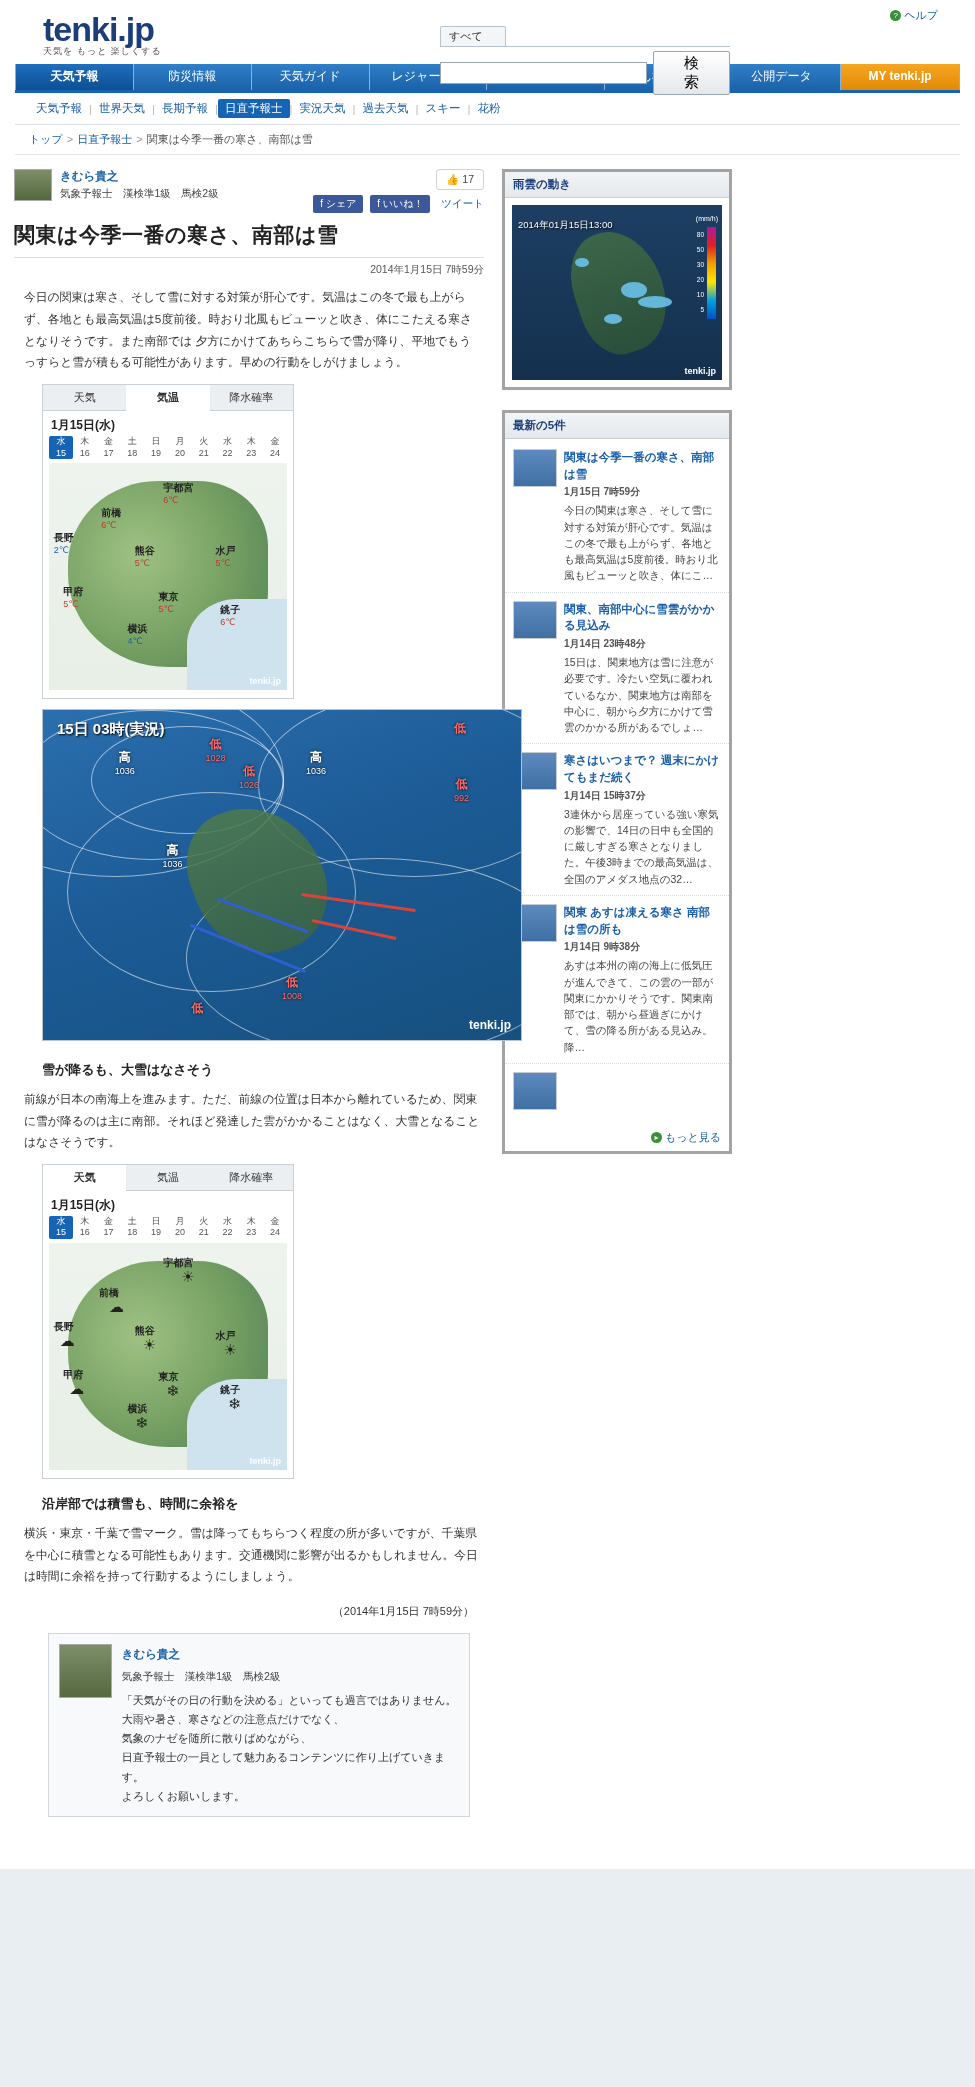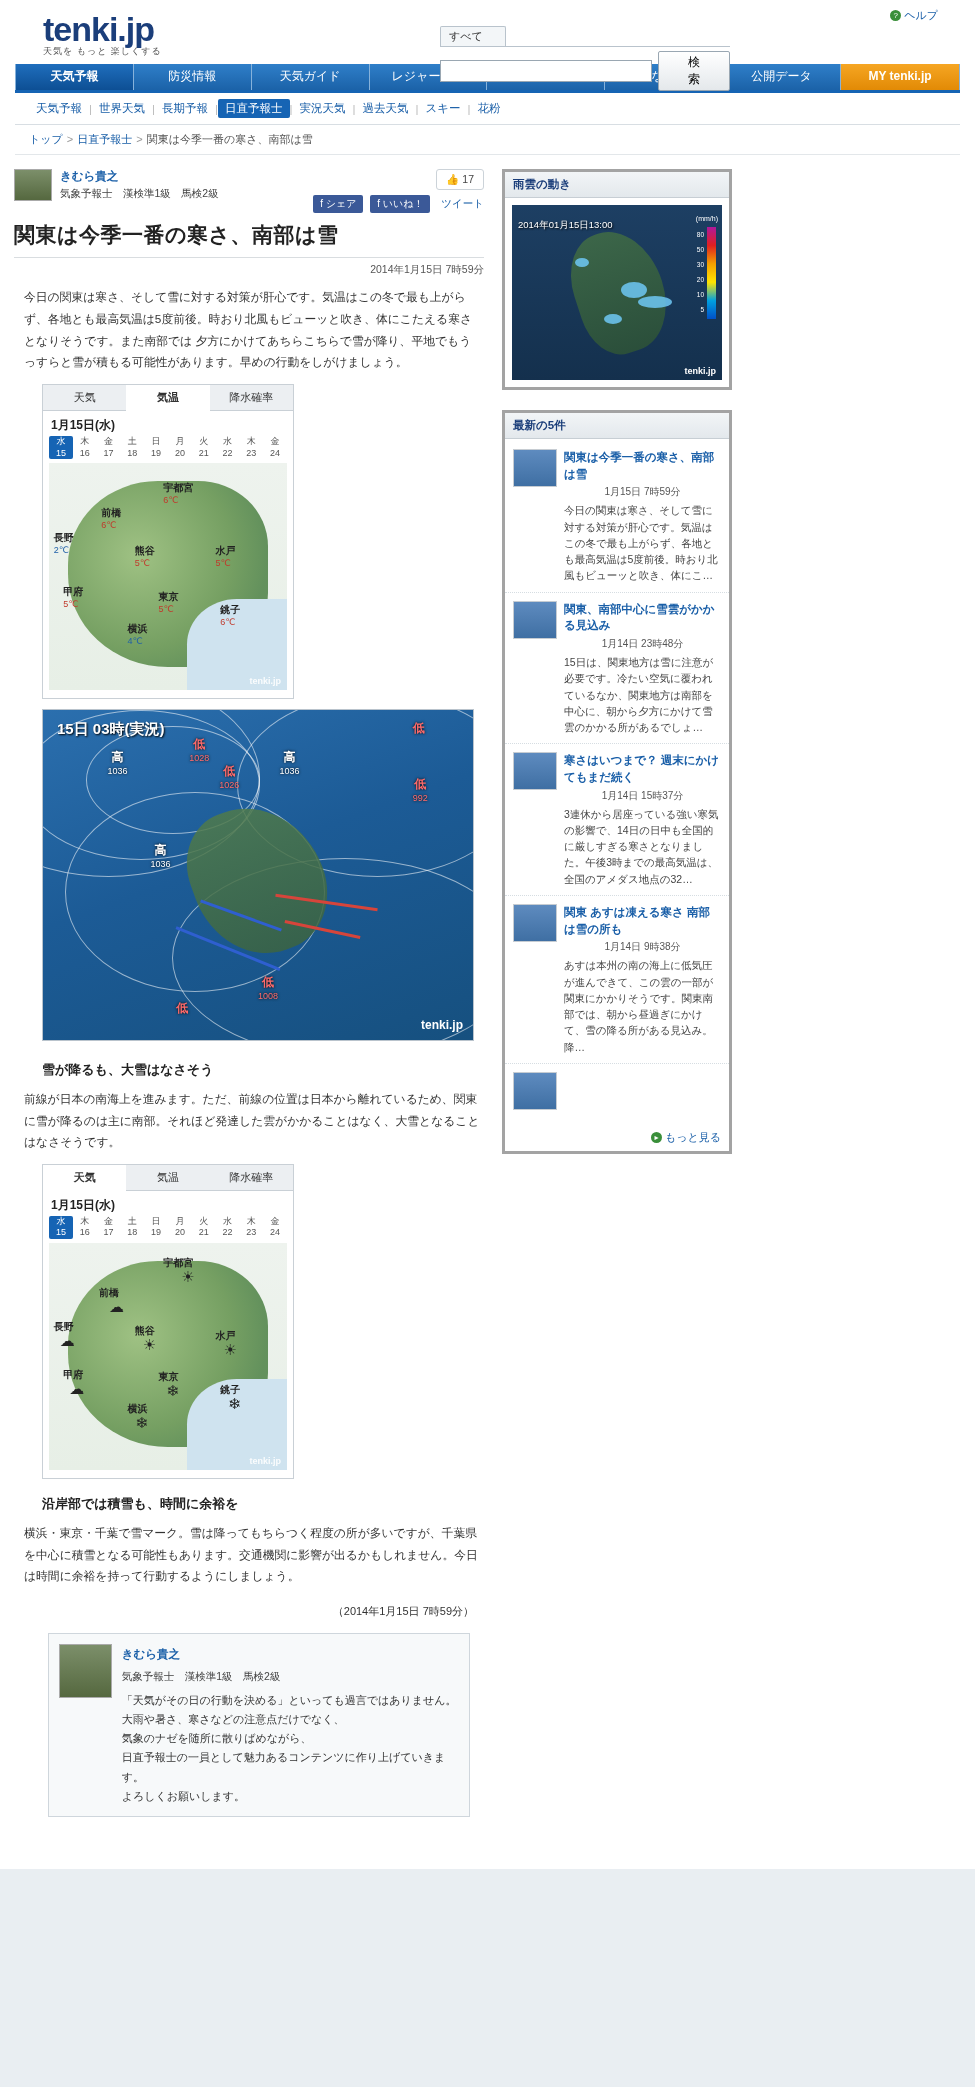--- a/index.html
+++ b/index.html
@@ -11,21 +11,21 @@
   .topbar{height:62px;position:relative;}
   .logo{position:absolute;left:28px;top:10px;}
   .logo .name{font-size:34px;font-weight:bold;color:#1b3e7a;letter-spacing:-1px;font-family:"Liberation Sans",sans-serif;}
   .logo .tag{font-size:9px;color:#555;margin-top:-4px;letter-spacing:1px;}
   .help{position:absolute;right:22px;top:8px;font-size:11px;color:#1a5fa8;}
   .help .hicon{display:inline-block;width:11px;height:11px;border-radius:50%;background:#3a8f3a;color:#fff;font-size:8px;line-height:11px;text-align:center;margin-right:3px;vertical-align:1px;}
   .searchbox{position:absolute;left:425px;top:8px;width:290px;margin-top:18px;}
   .searchtab{display:inline-block;border:1px solid #b9c3cc;border-bottom:none;background:#f3f6f8;padding:2px 22px 2px 8px;font-size:11px;color:#333;border-radius:2px 2px 0 0;}
   .searchrow{display:flex;align-items:center;border-top:1px solid #b9c3cc;padding-top:4px;}
   .searchrow input[type=text]{width:220px;height:18px;border:1px solid #9aa7b2;font-size:11px;padding:1px 3px;}
-  .searchbtn{margin-left:6px;border:1px solid #9aa7b2;background:linear-gradient(#fff,#e4e8eb);font-size:12px;padding:2px 24px;border-radius:2px;cursor:pointer;}
+  .searchbtn{margin-left:6px;border:1px solid #9aa7b2;background:linear-gradient(#fff,#e4e8eb);font-size:15px;padding:2px 24px;border-radius:2px;cursor:pointer;}
 
   
   .gnav{display:flex;height:26px;border-bottom:3px solid #1664b4;margin-top:2px;}
   .gnav .gitem{flex:1;text-align:center;font-size:12px;line-height:24px;color:#fff;background:linear-gradient(#2f7fc9,#1b62a8);border-right:1px solid #86b2db;cursor:pointer;}
   .gnav .gitem.first{border-left:1px solid #86b2db;}
   .gnav .gitem.active{background:linear-gradient(#1f6ebd,#0d4f94);font-weight:bold;}
   .gnav .gitem.my{background:linear-gradient(#f6a623,#e28a05);color:#fff;flex:0 0 118px;font-weight:bold;}
 
   
   .subnav{display:flex;align-items:center;padding:6px 10px 6px 14px;font-size:11.5px;color:#1a5fa8;border-bottom:1px solid #d8dee3;}
@@ -76,21 +76,21 @@
   .mapimg .land{position:absolute;left:8%;top:8%;width:84%;height:82%;background:radial-gradient(circle at 35% 40%,#9bbf7e,#6f9b5b 55%,#5c8c55 75%);border-radius:45% 35% 40% 50%;opacity:.95;}
   .mapimg .water{position:absolute;right:0;bottom:0;width:42%;height:40%;background:#cfe3ef;border-radius:50% 0 0 0;}
   .pt{position:absolute;font-size:9px;color:#222;white-space:nowrap;}
   .pt .t{display:block;font-weight:bold;font-size:10px;}
   .tempC{color:#c0392b;}
   .tempB{color:#1f5fa8;}
   .wm{position:absolute;right:6px;bottom:4px;font-size:9px;color:#fff;font-weight:bold;opacity:.9;}
   .icn{position:absolute;font-size:15px;}
 
   
-  .synop{margin:10px 14px 20px 28px;width:430px;height:330px;position:relative;border:1px solid #b9c3cc;background:linear-gradient(160deg,#2b6fae,#1c5b96 45%,#16507f);overflow:hidden;}
+  .synop{margin:10px 14px 20px 28px;width:430px;height:330px;position:relative;border:1px solid #b9c3cc;background:linear-gradient(160deg,#2b6fae,#1c5b96 45%,#16507f);overflow:hidden;padding-left:48px;}
   .synop .lbl{position:absolute;left:14px;top:10px;color:#fff;font-size:15px;font-weight:bold;text-shadow:1px 1px 2px #000;}
   .synop .mk{position:absolute;text-align:center;color:#fff;font-size:9px;text-shadow:0 0 3px #000;}
   .synop .mk .big{display:block;font-size:12px;font-weight:bold;}
   .synop .red{color:#ff6b6b;}
   .synop .ln{position:absolute;border:1px solid rgba(255,255,255,.55);border-radius:50%;}
   .synop .jp{position:absolute;left:150px;top:95px;width:130px;height:150px;background:linear-gradient(#4f7a4b,#3c6440);border-radius:40% 60% 45% 55%;transform:rotate(-20deg);opacity:.85;}
   .synop .front{position:absolute;height:3px;background:#d6453b;}
   .synop .frontb{position:absolute;height:3px;background:#2f5fd0;}
   .synop .wm2{position:absolute;right:10px;bottom:8px;color:#fff;font-size:12px;font-weight:bold;}
 
@@ -113,21 +113,21 @@
   .radar .scaleT{position:absolute;right:4px;top:10px;color:#fff;font-size:7px;}
   .radar .scaleN{position:absolute;right:18px;top:22px;color:#fff;font-size:6.5px;line-height:15px;text-align:right;}
   .radar .blob{position:absolute;background:rgba(110,200,245,.85);border-radius:50%;}
   .radar .wm3{position:absolute;right:6px;bottom:4px;color:#fff;font-size:9px;font-weight:bold;}
 
   .nlist{padding:2px 0 6px 0;}
   .nitem{display:flex;padding:8px;border-bottom:1px dotted #d6dde2;}
   .nthumb{width:42px;height:36px;flex:0 0 42px;border:1px solid #c6ccd2;background:linear-gradient(#5e8bbf,#3f6fa3);}
   .nbody{margin-left:7px;}
   .ntitle{color:#1a5fa8;font-size:11.5px;font-weight:bold;line-height:1.45;cursor:pointer;}
-  .ndate{font-size:10px;color:#555;text-align:center;margin:3px 0;}
+  .ndate{font-size:10px;color:#555;text-align:left;margin:3px 0;font-weight:bold;}
   .ntxt{font-size:10.5px;color:#444;line-height:1.55;}
   .more{text-align:right;font-size:11px;color:#1a5fa8;padding:6px 8px;}
   .more .ci{display:inline-block;width:11px;height:11px;border-radius:50%;background:#3a8f3a;color:#fff;font-size:8px;line-height:11px;text-align:center;margin-right:3px;vertical-align:1px;}
 
   .spacer{height:30px;}
 </style>
 </head>
 <body>
 
 <div class="page">

